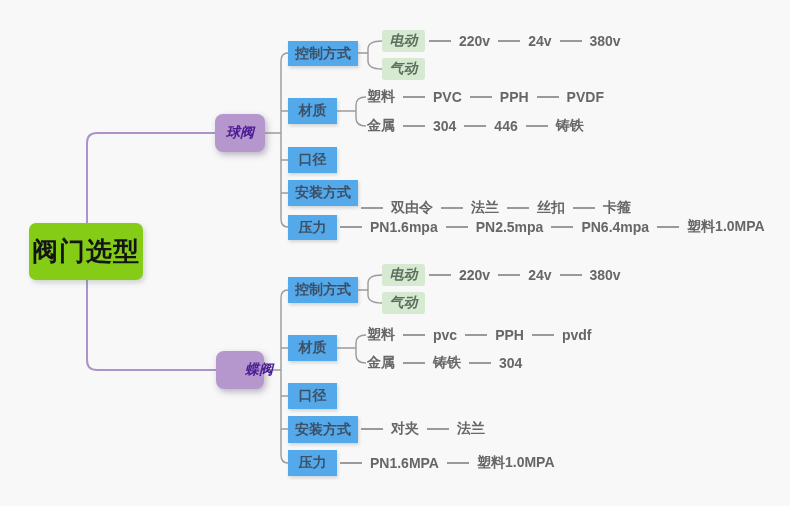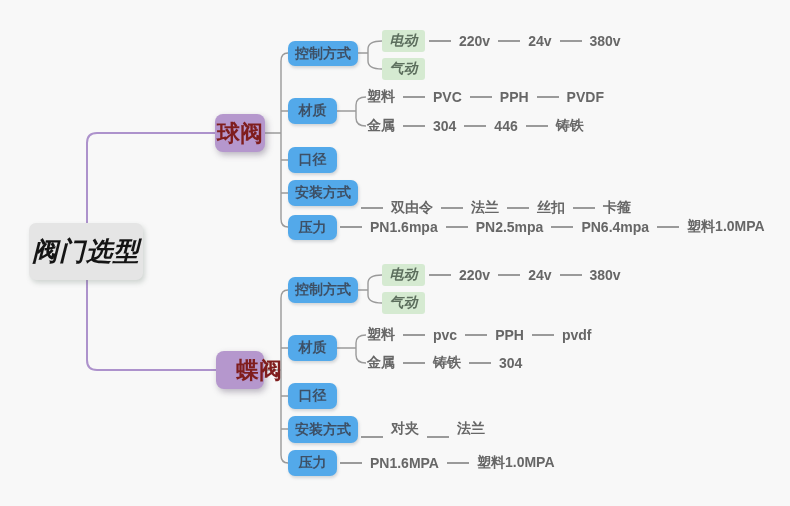--- a/index.html
+++ b/index.html
@@ -11,33 +11,33 @@
   }
   .canvas { position: relative; width: 790px; height: 506px; background: #f8f8f8; }
   .wires { position: absolute; left: 0; top: 0; }
 
   .node {
     position: absolute;
     display: flex; align-items: center; justify-content: center;
     font-weight: 700; white-space: nowrap; box-sizing: border-box;
   }
   .root-node {
-    background: #e5e5e5; color: #141414;
+    background: #84cc16; color: #141414;
     font-size: 26px; border-radius: 7px; letter-spacing: 1px;
     box-shadow: 2px 3px 5px rgba(90,110,100,.25);
+  }
+  .branch-node {
+    background: #b597cd; color: #4c1d95;
+    font-size: 14px; border-radius: 8px;
+    box-shadow: 2px 3px 6px rgba(110,100,125,.45);
     font-style: italic;
-  }
-  .branch-node {
-    background: #b597cd; color: #7f1d1d;
-    font-size: 23px; border-radius: 8px;
-    box-shadow: 2px 3px 6px rgba(110,100,125,.45);
   }
   .cat-node {
     background: #53a9ea; color: #3d5066;
-    font-size: 14px; border-radius: 7px;
+    font-size: 14px; border-radius: 0;
     box-shadow: 1px 2px 3px rgba(100,110,125,.25);
   }
   .leafbox-node {
     background: #d5ead1; color: #5c6e5d;
     font-size: 14px; border-radius: 3px; font-style: italic;
   }
 
   .chain {
     position: absolute;
     display: flex; align-items: center; gap: 8px;
@@ -172,21 +172,21 @@
     <span class="dash"></span>
     <span class="leaf-text">铸铁</span>
     <span class="dash"></span>
     <span class="leaf-text">304</span>
   </div>
 
   <div class="node cat-node" style="left:288px; top:383px; width:49px; height:26px;">口径</div>
 
   <div class="node cat-node" style="left:288px; top:416px; width:70px; height:27px;">安装方式</div>
 
-  <div class="chain" style="left:361px; top:429px;align-items:flex-end;">
+  <div class="chain" style="left:361px; top:429px;">
     <span class="dash"></span>
     <span class="leaf-text">对夹</span>
     <span class="dash"></span>
     <span class="leaf-text">法兰</span>
   </div>
 
   <div class="node cat-node" style="left:288px; top:450px; width:49px; height:26px;">压力</div>
 
   <div class="chain" style="left:340px; top:463px;">
     <span class="dash"></span>

